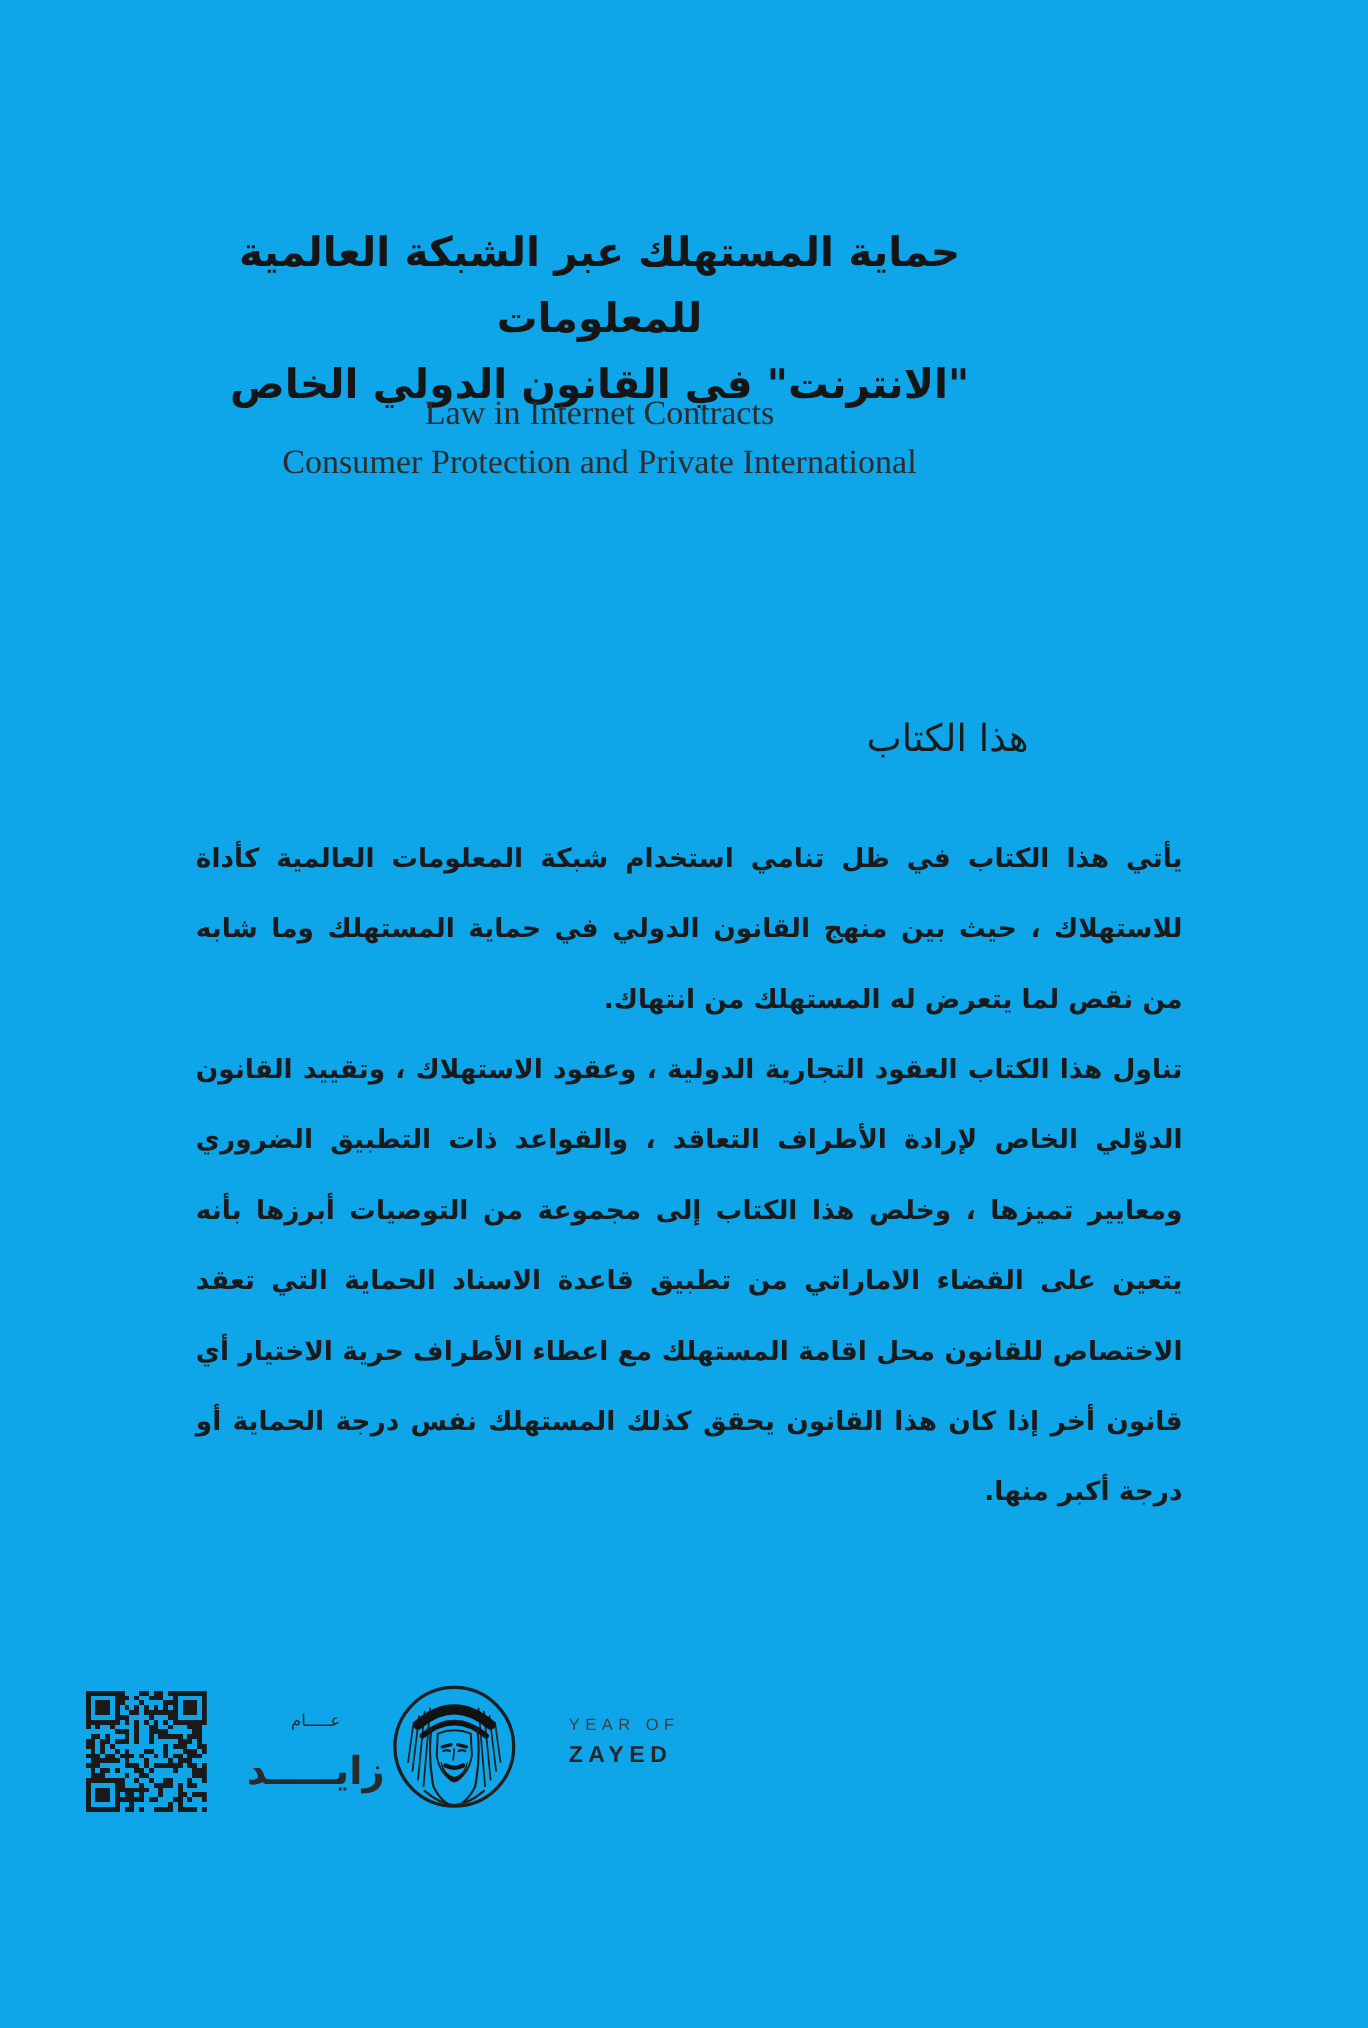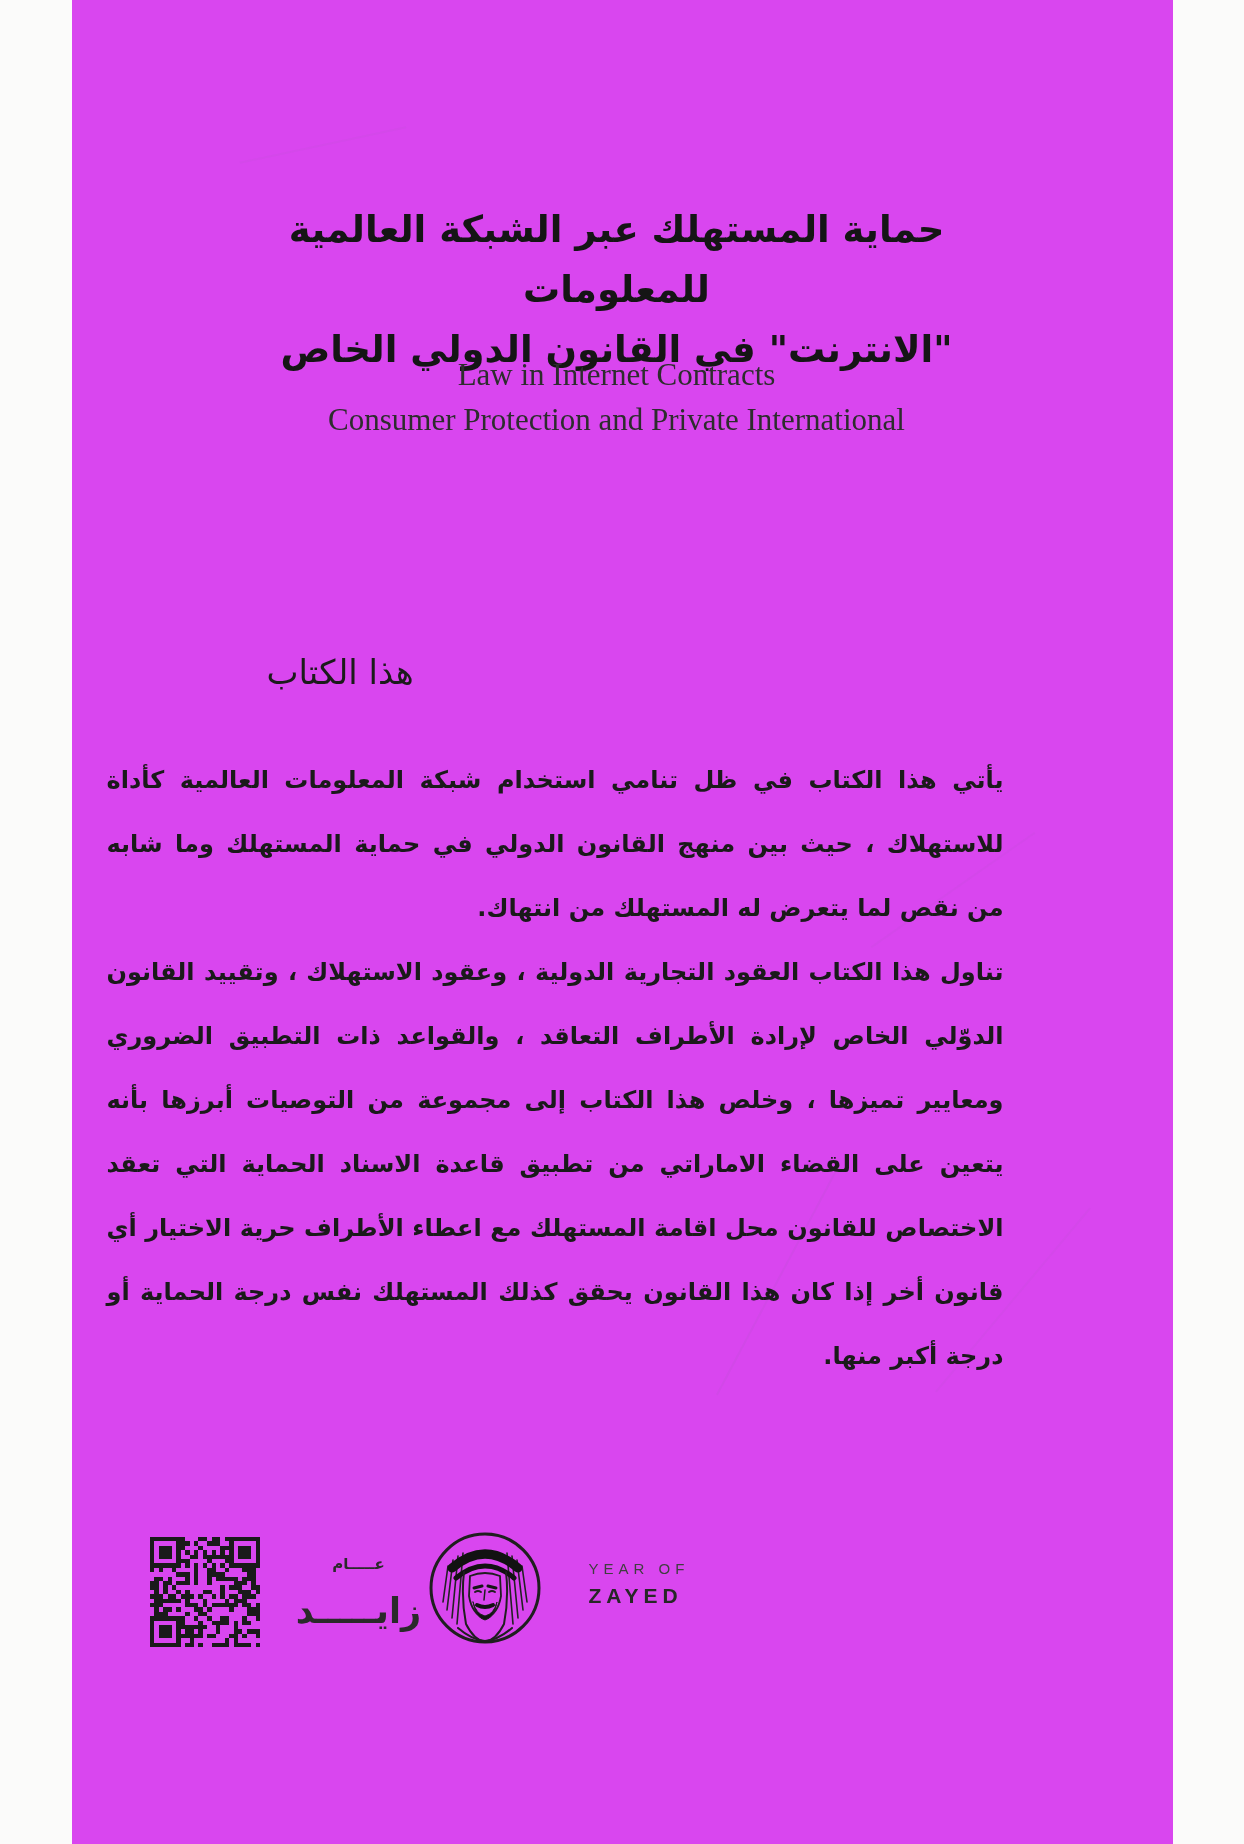--- a/index.html
+++ b/index.html
@@ -1,55 +1,55 @@
 <!DOCTYPE html>
 <html lang="ar"><head>
 <meta charset="utf-8">
 <style>
   html,body{margin:0;padding:0;background:#fbfbfa;}
   .page{
-    position:relative;width:1101px;height:1844px;margin:0 auto;
-    background:#d946ef;overflow:hidden;color:#1c1c1c;
+    position:relative;width:1244px;height:1844px;margin:0 auto;
+    background:#0ea5e9;overflow:hidden;color:#1c1c1c;
     font-family:"DejaVu Sans",sans-serif;
   }
   
   .crease{position:absolute;background:rgba(105,115,135,0.06);pointer-events:none;}
   .c1{width:2px;height:260px;left:705px;top:1150px;transform:rotate(28deg);}
   .c2{width:2px;height:200px;left:880px;top:790px;transform:rotate(55deg);background:rgba(105,115,135,0.045);}
   .c3{width:2px;height:170px;left:250px;top:60px;transform:rotate(78deg);background:rgba(105,115,135,0.04);}
   .c4{width:2px;height:240px;left:940px;top:1180px;transform:rotate(40deg);background:rgba(105,115,135,0.04);}
 
   .ar-title{
     position:absolute;left:170px;top:200px;width:750px;text-align:center;
     direction:rtl;font-weight:bold;font-size:37px;line-height:60px;color:#151515;
     letter-spacing:0;
   }
   .en-title{
     position:absolute;left:170px;top:352px;width:750px;text-align:center;
     font-family:"Liberation Serif","DejaVu Serif",serif;
     font-size:31px;line-height:45px;color:#2d2d2d;
   }
   .section-heading{
-    position:absolute;left:195px;top:652px;width:740px;text-align:left;
+    position:absolute;left:195px;top:652px;width:740px;text-align:right;
     direction:rtl;font-size:34px;color:#1b1b1b;
   }
   .body-text{
     position:absolute;top:748px;right:169px;width:897px;
     direction:rtl;text-align:justify;text-align-last:right;
     font-size:24px;line-height:64px;font-weight:bold;color:#1a1a1a;
   }
   .body-text p{margin:0;}
 
   .footer{position:absolute;left:0;top:1528px;width:1244px;height:150px;}
   .qr{position:absolute;left:78px;top:8px;width:110px;height:112px;}
   .zayed-ar{
     position:absolute;left:224px;top:26px;width:126px;text-align:center;
     direction:rtl;color:#2a2a2a;
   }
-  .za-top{font-size:15px;line-height:20px;font-weight:bold;}
+  .za-top{font-size:15px;line-height:20px;font-weight:normal;}
   .za-main{font-size:35px;line-height:42px;font-weight:bold;margin-top:16px;}
   .portrait{position:absolute;left:356px;top:0;width:114px;height:126px;}
   .yoz{position:absolute;left:517px;top:32px;font-family:"Liberation Sans","DejaVu Sans",sans-serif;}
   .yoz-small{font-size:15px;letter-spacing:5px;color:#3f3f3f;font-weight:400;}
   .yoz-big{font-size:21px;letter-spacing:5px;color:#272727;font-weight:bold;margin-top:7px;}
 </style>
 </head>
 <body>
 
 <div class="page">

